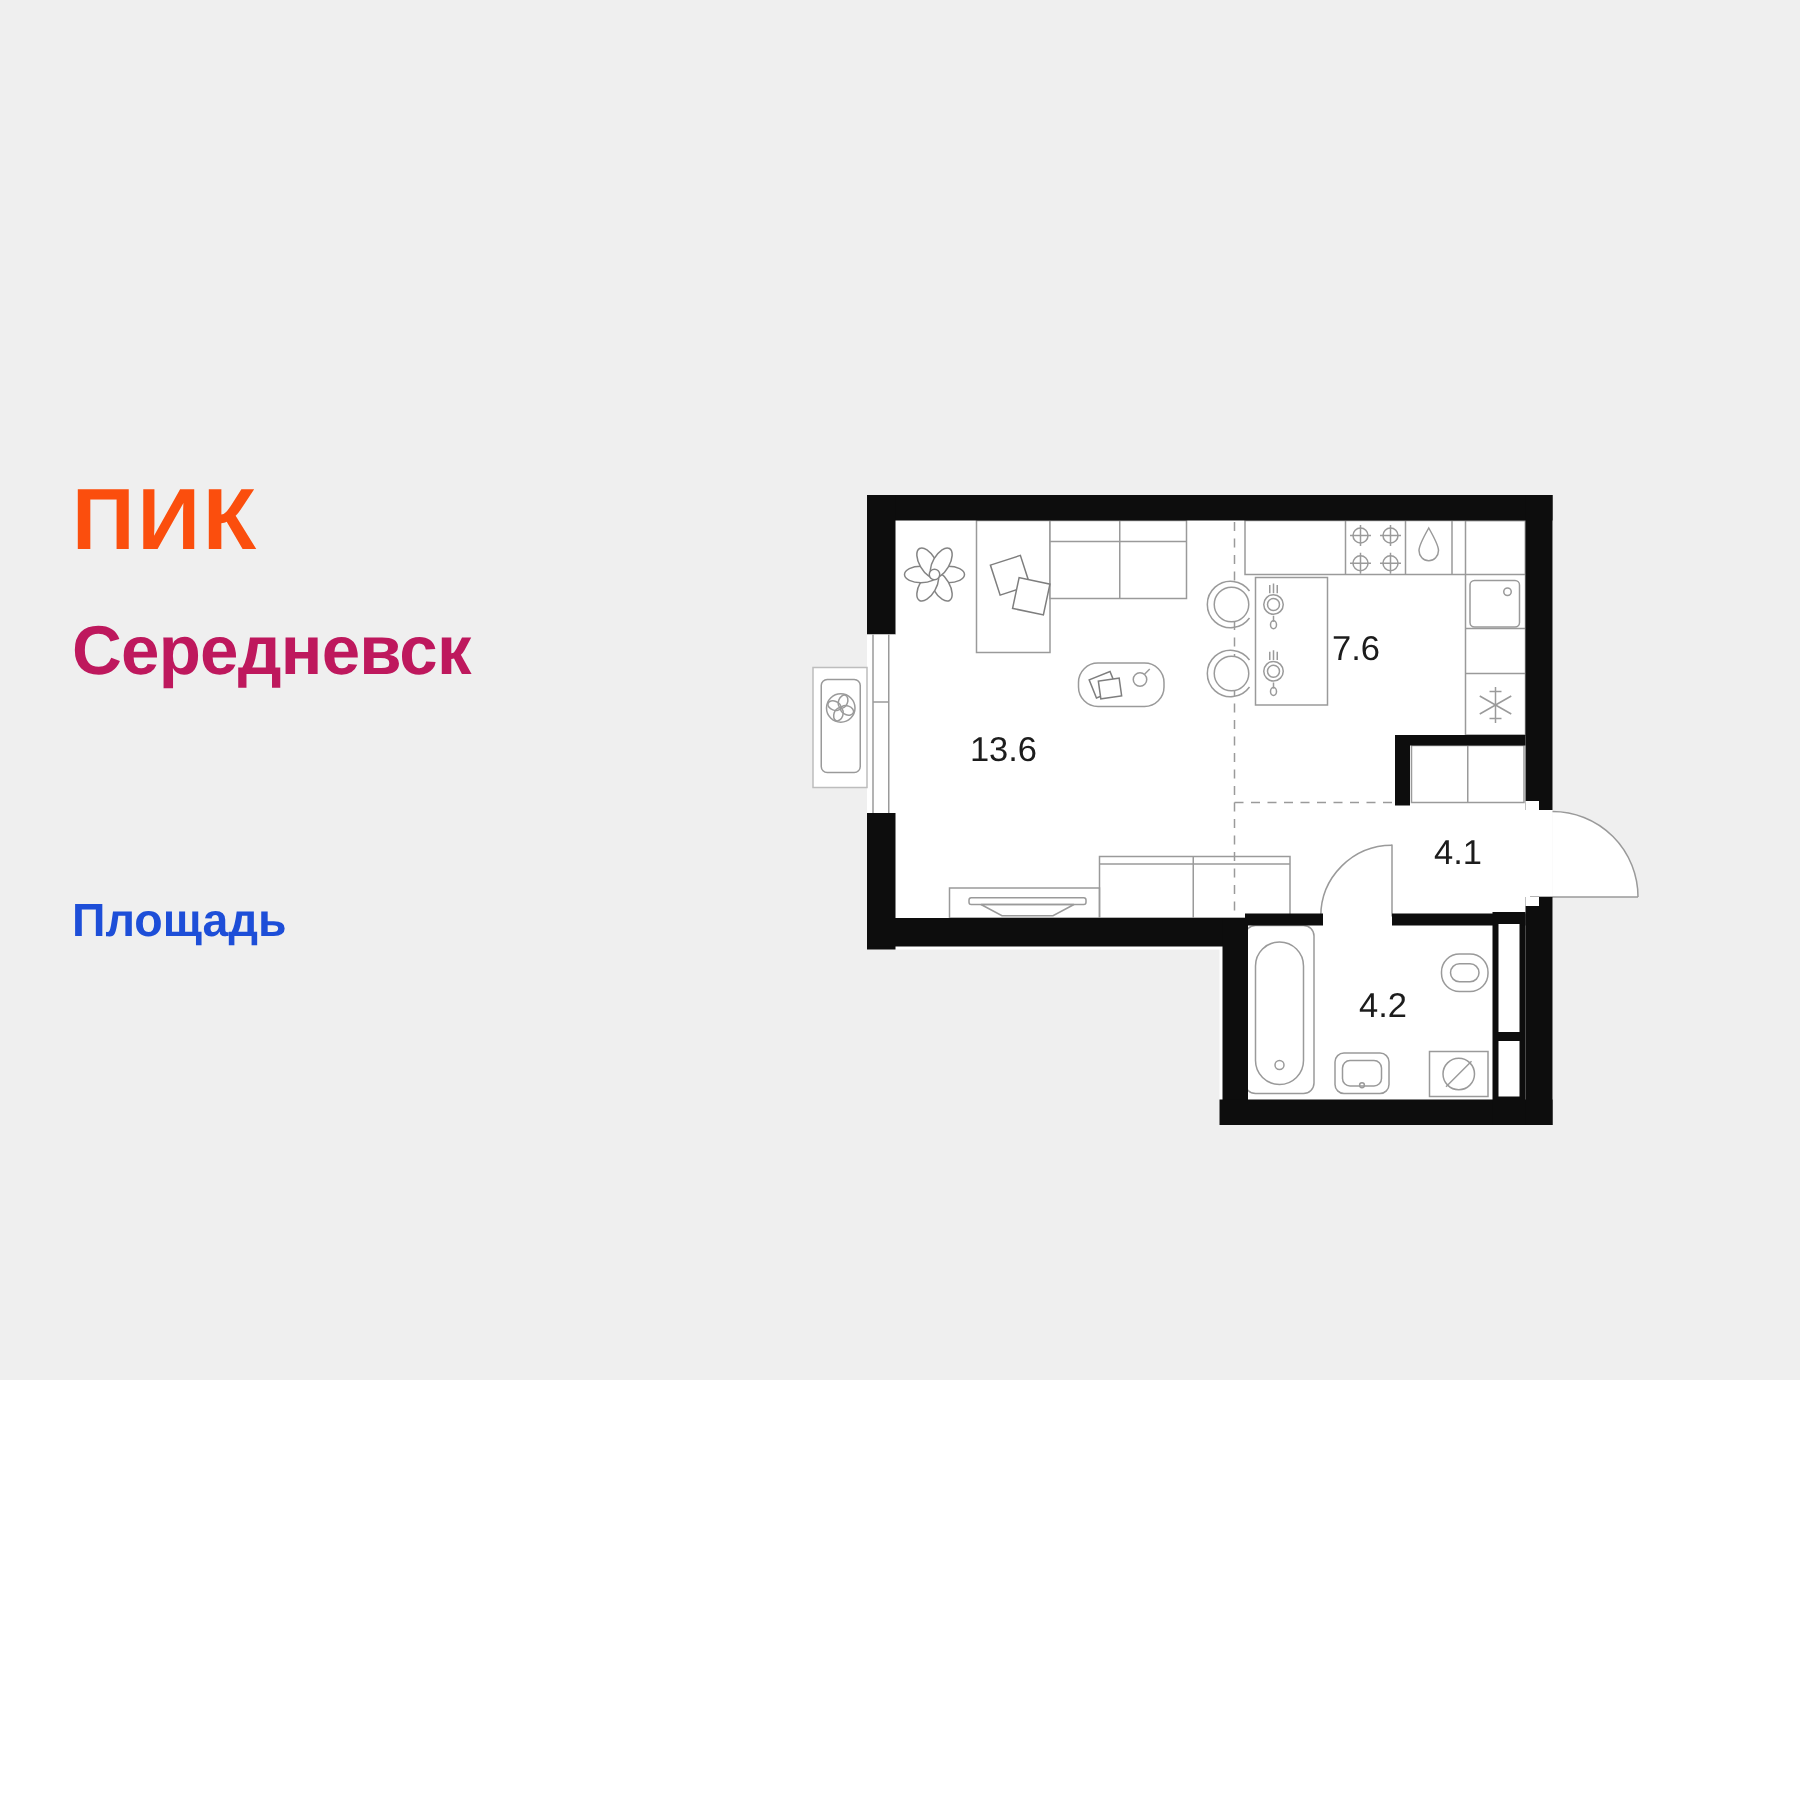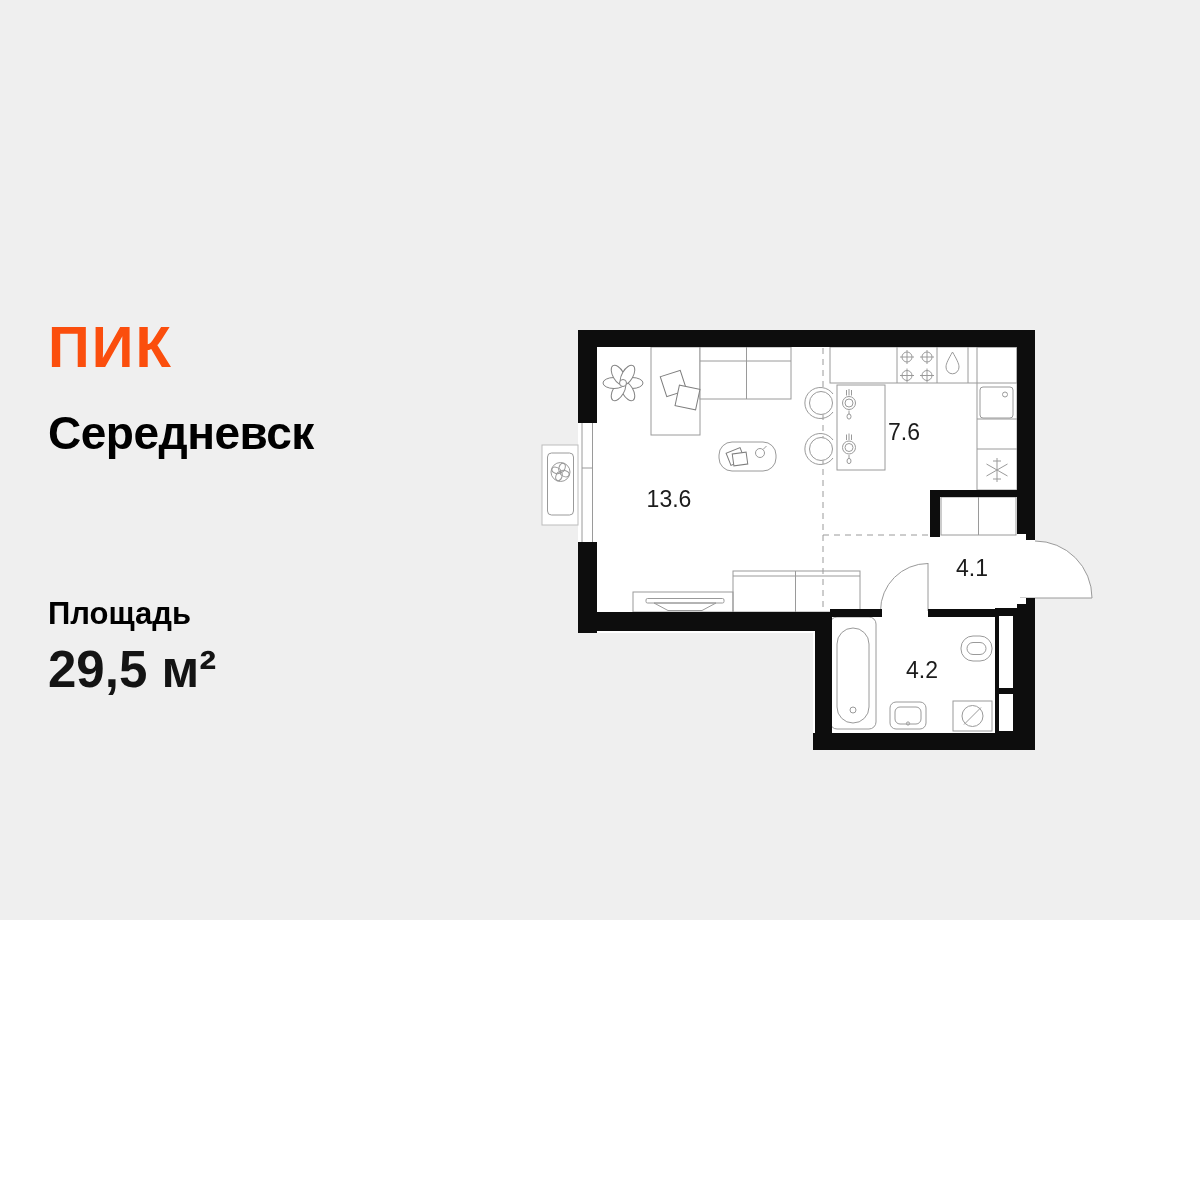--- a/index.html
+++ b/index.html
@@ -10,26 +10,26 @@
     overflow:hidden;
     font-family:"Liberation Sans", sans-serif;
   }
   .logo{
     position:absolute;left:48px;top:318px;
     font-size:58px;font-weight:800;letter-spacing:2px;
     color:#FB4E0D;line-height:1;
   }
   .title{
     position:absolute;left:48px;top:406px;
-    font-size:46px;font-weight:700;color:#000000;
+    font-size:46px;font-weight:700;color:#be185d;
     line-height:1.2;letter-spacing:-0.5px;
   }
   .area-label{
     position:absolute;left:48px;top:596px;
-    font-size:31px;font-weight:600;color:#000000;
+    font-size:31px;font-weight:600;color:#1d4ed8;
   }
   .area-value{
     position:absolute;left:48px;top:640px;
     font-size:51px;font-weight:700;color:#141414;
   }
   svg.plan{position:absolute;left:0;top:0;}
   .wall{fill:#0D0D0D;stroke:none;}
   .white{fill:#FFFFFF;stroke:none;}
   .ln{fill:none;stroke:#9A9A9A;stroke-width:1;}
   .lnw{fill:#FFFFFF;stroke:#9A9A9A;stroke-width:1;}
@@ -42,21 +42,20 @@
 
 <div class="page">
 
   <div class="logo">ПИК</div>
 
   <div class="title">
     <span>Середневск</span><br>
   </div>
 
   <div class="area-label">Площадь</div>
-  <div class="area-value">29,5 м²</div>
 
   <svg class="plan" width="1200" height="1200" viewBox="0 0 1200 1200">
 
     <g>
       <rect class="white" x="578" y="330" width="457" height="303"></rect>
       <rect class="white" x="813" y="605" width="222" height="145"></rect>
       <path class="white" d="M1035,541 A57,57 0 0 1 1092,598 L1035,598 Z"></path>
     </g>
 
     <g>

